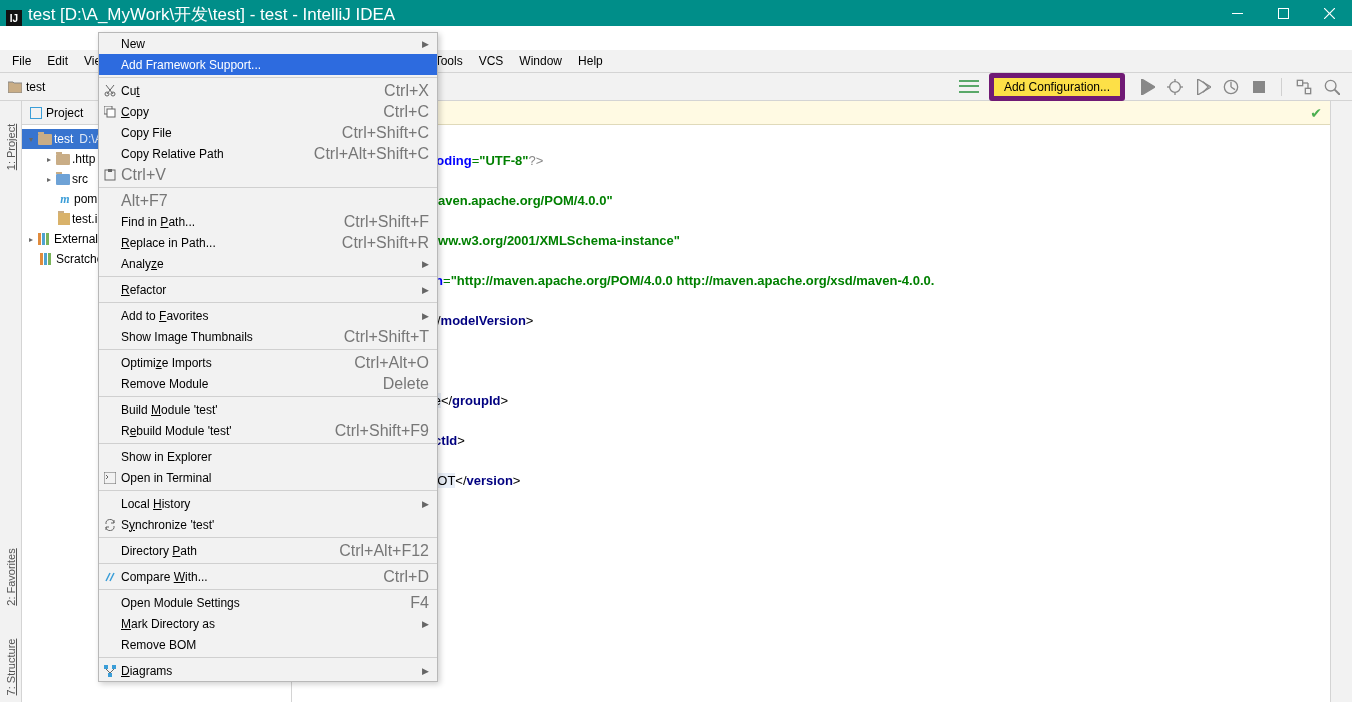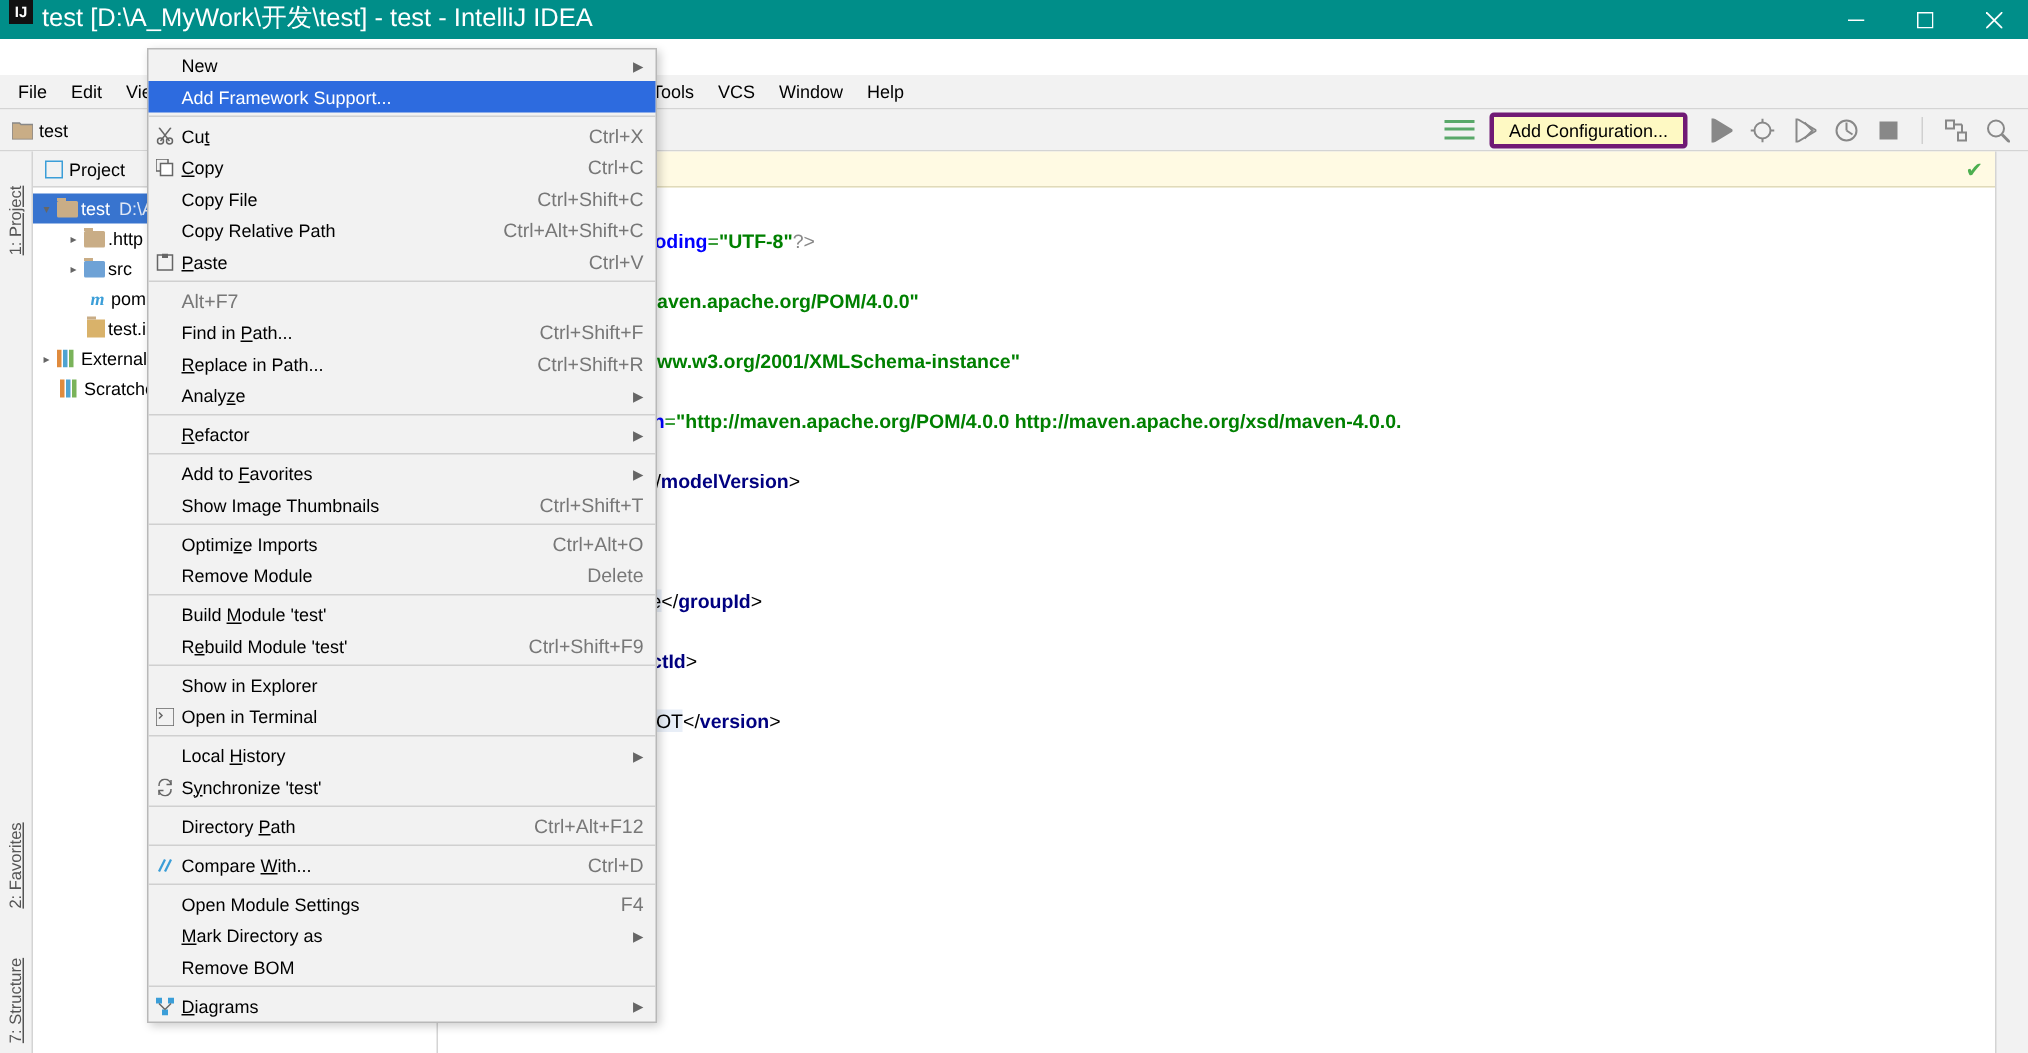--- a/index.html
+++ b/index.html
@@ -1,36 +1,36 @@
 <!DOCTYPE html>
 <html><head>
 <meta charset="utf-8">
 <style>
 * { margin: 0; padding: 0; box-sizing: border-box; font-family: "Segoe UI", Arial, sans-serif; }
 body { width: 1352px; height: 702px; background: #fff; overflow: hidden; font-size: 12px; position: relative; }
 
-.titlebar { height: 26px; background: #008E89; display: flex; align-items: flex-start; color: #fff; padding-left: 6px; }
+.titlebar { height: 26px; background: #008E89; display: flex; align-items: flex-end; color: #fff; padding-left: 6px; }
 .titlebar .logo { width: 16px; height: 16px; background: #111; display: flex; align-items: center; justify-content: center; font-size: 10px; font-weight: bold; color: #fff; margin-right: 6px; }
 .titlebar .title { flex: 1; font-size: 17px; }
 .titlebar .winbtns { display: flex; height: 100%; }
 .titlebar .winbtn { width: 46px; height: 100%; display: flex; align-items: center; justify-content: center; color: #fff; font-size: 12px; }
 .titlebar .winbtn svg { width: 11px; height: 11px; stroke: #fff; fill: none; stroke-width: 1; }
 .titlebar .winbtn.close svg { stroke-width: 1.2; }
 .titlebar .winbtn.max svg rect { stroke-width: 1; }
 
 .menubar { height: 23px; background: #f2f2f2; display: flex; align-items: center; padding: 0 4px; border-bottom: 1px solid #d4d4d4; margin-top: 24px; }
 .menubar .mitem { padding: 3px 8px; color: #000; }
 
 .navbar { height: 28px; background: #f2f2f2; border-bottom: 1px solid #d4d4d4; display: flex; align-items: center; padding: 0 8px; gap: 4px; }
 .navbar .folder-icon { display: inline-flex; width: 14px; height: 12px; }
 .navbar .breadcrumb-label { color: #000; }
 .navbar .spacer { flex: 1; }
 .navbar .ham-icon { width: 20px; height: 16px; display: flex; flex-direction: column; justify-content: space-around; }
 .navbar .ham-icon span { height: 2px; background: #59a869; }
-.navbar .addconfig { border: 3px solid #701a75; background: #fef9c3; padding: 2px 10px; border-radius: 3px; color: #000; margin: 0 6px; }
+.navbar .addconfig { border: 5px solid #701a75; background: #fde047; padding: 2px 10px; border-radius: 3px; color: #000; margin: 0 6px; }
 .navbar .tb-icon { width: 16px; height: 16px; display: inline-flex; align-items: center; justify-content: center; margin: 0 4px; }
 .navbar .tb-sep { width: 1px; height: 18px; background: #d0d0d0; margin: 0 6px; }
 .navbar svg { stroke: #888; fill: #888; }
 
 .main { display: flex; height: calc(100% - 26px - 23px - 28px); position: relative; }
 
 .leftgutter { width: 22px; background: #f2f2f2; border-right: 1px solid #d4d4d4; position: relative; }
 .leftgutter .vlabel { position: absolute; transform: rotate(-90deg); transform-origin: center; white-space: nowrap; font-size: 11px; color: #555; }
 .leftgutter .lbl-project { top: 40px; left: -14px; width: 50px; text-decoration: underline; text-align: center; }
 .leftgutter .lbl-fav { top: 470px; left: -19px; width: 60px; text-decoration: underline; text-align: center; }
@@ -67,21 +67,21 @@
 .xml-ns { color: #660e7a; font-weight: bold; }
 .xml-text { background: #e8eef7; }
 
 .rightgutter { width: 22px; background: #f2f2f2; border-left: 1px solid #d4d4d4; }
 
 
 .ctxmenu { position: absolute; top: 32px; left: 98px; width: 340px; background: #f2f2f2; border: 1px solid #b8b8b8; box-shadow: 2px 2px 6px rgba(0,0,0,0.2); z-index: 100; font-size: 12px; }
 .ctxmenu .crow { display: flex; align-items: center; height: 21px; padding: 0 8px 0 22px; position: relative; }
 .ctxmenu .crow.hl { background: #2d6bdf; color: #fff; }
 .ctxmenu .crow .clabel { flex: 1; }
-.ctxmenu .crow .cshort { color: #777; font-size: 13px; }
+.ctxmenu .crow .cshort { color: #777; font-size: 16px; }
 .ctxmenu .crow .carrow { position: absolute; right: 8px; color: #666; font-size: 9px; }
 .ctxmenu .crow .cicon { position: absolute; left: 4px; width: 14px; height: 14px; display: flex; align-items: center; justify-content: center; }
 .ctxmenu .csep { height: 1px; background: #d0d0d0; margin: 2px 0; }
 .ctxmenu u { text-decoration: underline; }
 </style>
 </head>
 <body>
 
 <div class="titlebar">
   <div class="logo">IJ</div>
@@ -305,21 +305,20 @@
       <span class="clabel">Copy Relative Path</span>
       <span class="cshort">Ctrl+Alt+Shift+C</span>
     </div>
     <div class="crow">
       <span class="cicon">
         <svg width="12" height="12" viewBox="0 0 12 12">
           <rect x="1" y="1" width="10" height="10" fill="none" stroke="#666"></rect>
           <rect x="4" y="0" width="4" height="3" fill="#666"></rect>
         </svg>
       </span>
-      <span class="clabel"><u>P</u>aste</span>
       <span class="cshort">Ctrl+V</span>
     </div>
     <div class="csep"></div>
     <div class="crow">
       <span class="cshort">Alt+F7</span>
     </div>
     <div class="crow">
       <span class="clabel">Find in <u>P</u>ath...</span>
       <span class="cshort">Ctrl+Shift+F</span>
     </div>

